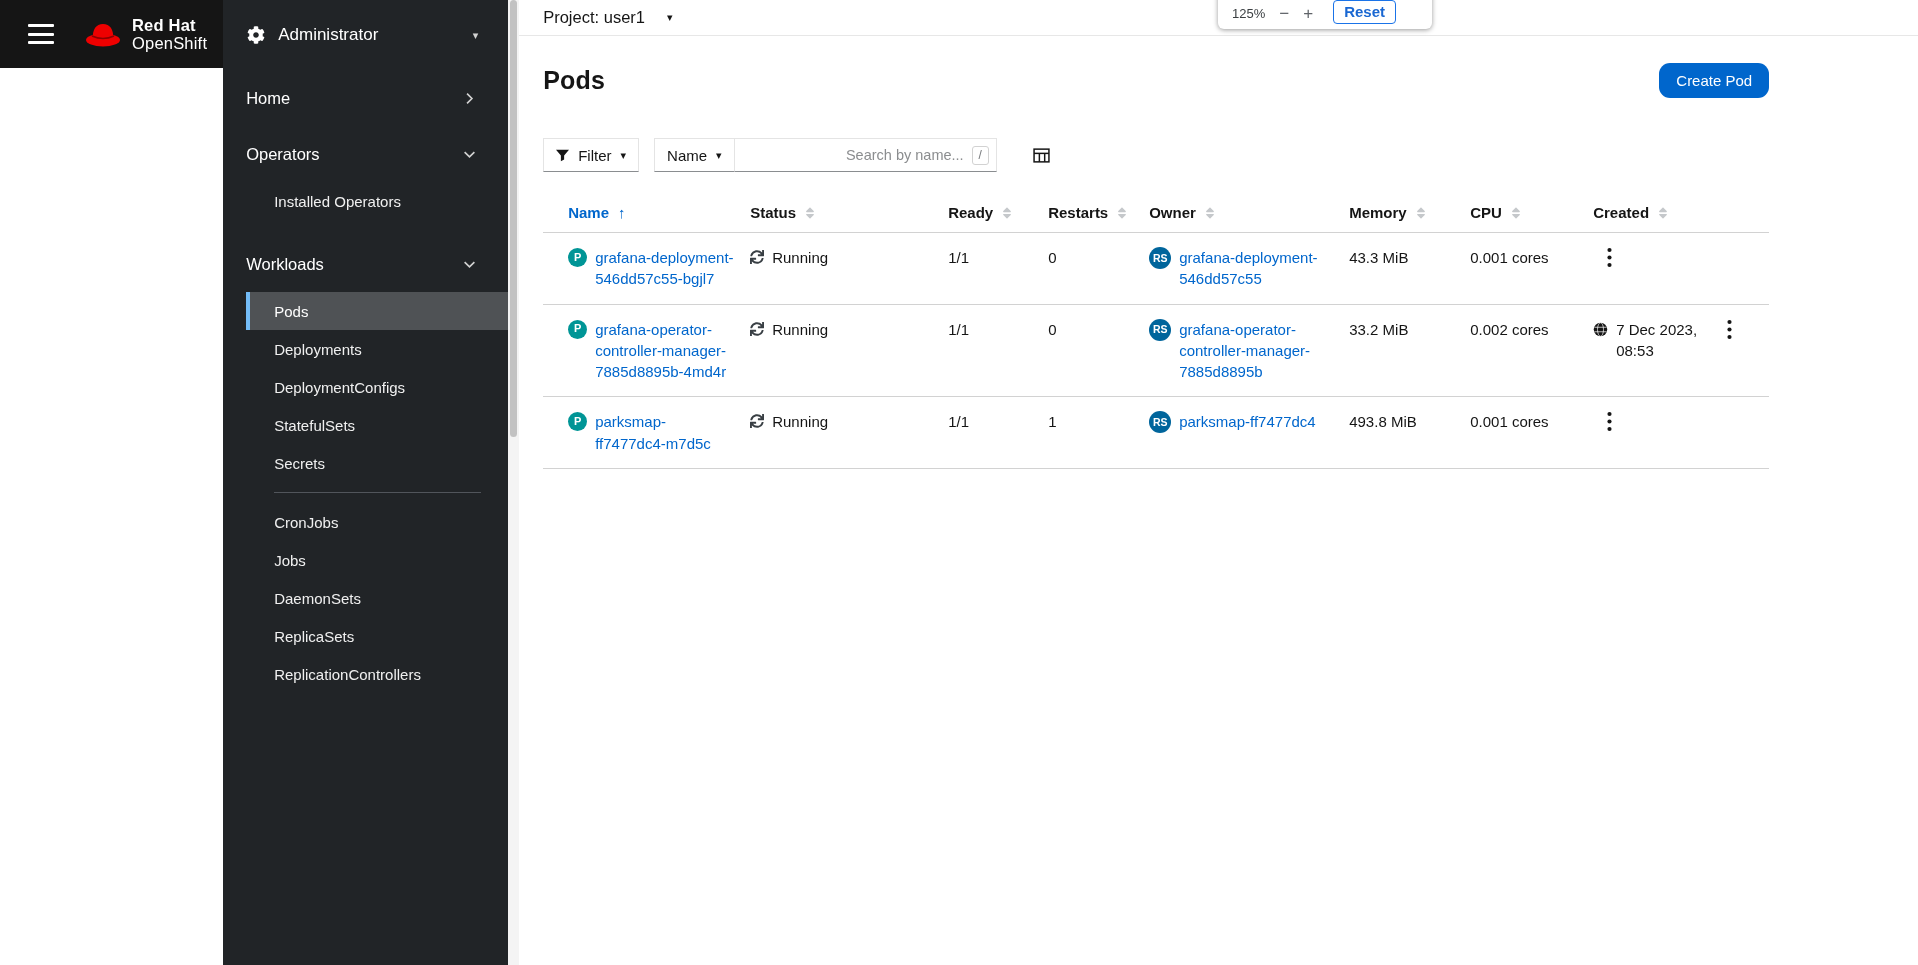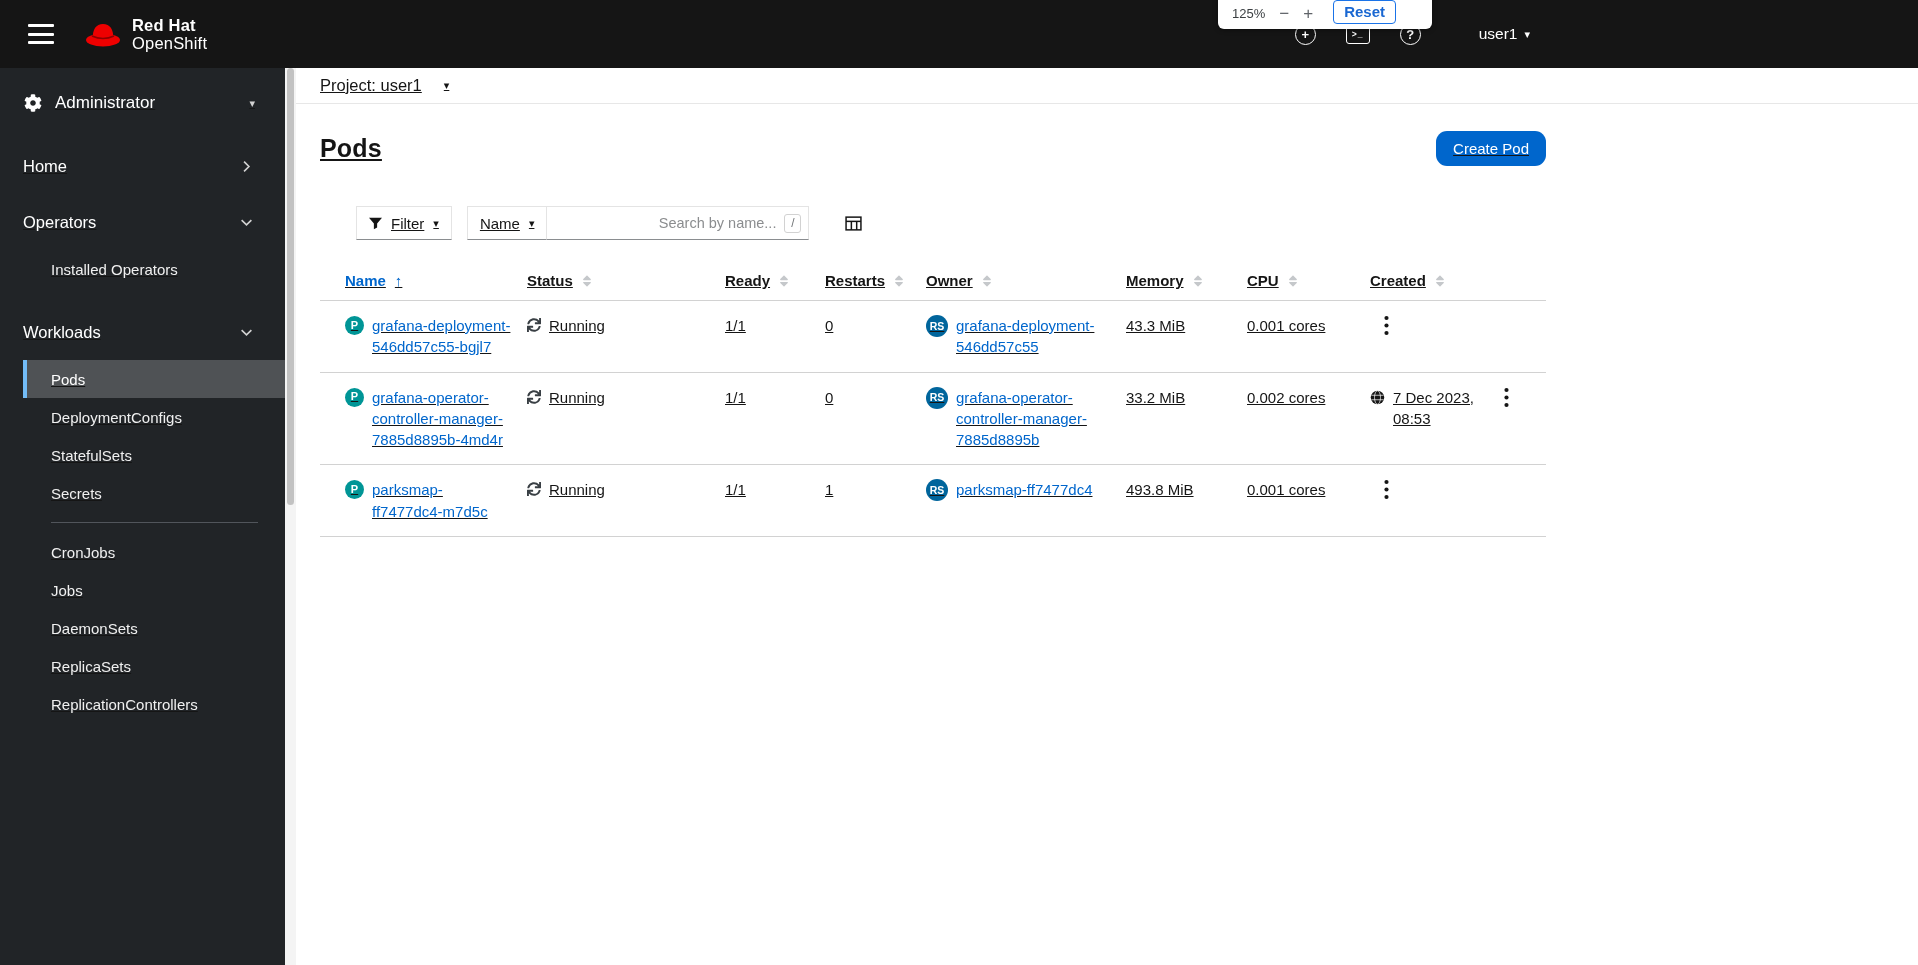--- a/index.html
+++ b/index.html
@@ -1,17 +1,17 @@
 <!DOCTYPE html>
 <html><head>
 <meta charset="utf-8">
 <style>
   * { margin:0; padding:0; box-sizing:border-box; }
   html,body { width:1918px; height:965px; background:#fff; font-family:"Liberation Sans", sans-serif; color:#151515; }
-  .app { position:relative; width:1918px; height:965px; overflow:hidden; display:flex; flex-direction:column; background:#fff;text-decoration:underline; }
+  .app { position:relative; width:1918px; height:965px; overflow:hidden; display:flex; background:#fff; }
 
   
   .masthead { position:relative; height:68px; background:#151515; display:flex; align-items:center; padding:0 16px 0 20px; flex-shrink:0; color:#fff; }
   .hamburger { width:26px; height:20px; background:none; border:none; display:flex; flex-direction:column; justify-content:space-between; cursor:pointer; margin:0 8px; }
   .hamburger span { display:block; height:3px; background:#fff; border-radius:1px; }
   .brand { display:flex; align-items:center; gap:10px; margin-left:22px; cursor:pointer; }
   .brand-text { line-height:1.12; font-size:16.5px; letter-spacing:.2px; }
   .brand-text .b1 { font-weight:700; }
   .mast-right { position:absolute; right:388px; top:0; height:68px; display:flex; align-items:center; gap:30px; }
   .mast-icon-btn { background:none; border:none; cursor:pointer; color:#fff; display:flex; align-items:center; justify-content:center; }
@@ -45,21 +45,21 @@
   .main { flex:1; min-width:0; background:#fff; display:flex; flex-direction:column; }
   .project-bar { height:36px; border-bottom:1px solid #e7e7e7; display:flex; align-items:center; gap:22px; padding-left:24px; font-size:16.5px; flex-shrink:0; cursor:pointer; }
   .project-bar .caret { color:#151515; }
   .content { width:1250px; padding-left:24px; }
 
   .page-header { display:flex; justify-content:space-between; align-items:center; padding-top:27px; }
   .page-title { font-size:25px; font-weight:600; letter-spacing:.2px; }
   .create-btn { background:#0066cc; color:#fff; border:none; border-radius:11px; font-size:15px; padding:9px 17px; cursor:pointer; font-family:inherit; }
 
   
-  .toolbar { display:flex; align-items:center; margin-top:40px;margin-left:36px; }
+  .toolbar { display:flex; align-items:center; margin-top:40px; }
   .dropdown { height:34px; background:#fff; border:1px solid #e4e4e4; border-bottom-color:#8a8d90; display:flex; align-items:center; gap:9px; padding:0 12px; font-size:15px; cursor:pointer; }
   .filter-dd { margin-right:15px; }
   .search-wrap { position:relative; }
   .search { height:34px; width:262px; border:1px solid #e4e4e4; border-bottom-color:#8a8d90; border-left:none; padding:0 32px 0 10px; font-size:14.5px; font-family:inherit; color:#a21caf; outline:none;text-align:right; }
   .search::placeholder { color:#8b8d8f; }
   .kbd { position:absolute; right:8px; top:8px; border:1px solid #d2d2d2; border-radius:3px; color:#737679; font-size:12px; height:19px; min-width:17px; text-align:center; line-height:17px; background:#fff; }
   .col-btn { background:none; border:none; cursor:pointer; margin-left:36px; display:flex; align-items:center; }
 
   
   .table { margin-top:22px; --cols:207px 198px 100px 101px 200px 121px 123px 120px 56px; }
@@ -156,20 +156,21 @@
       </div>
 
       <div class="nav-title">
         <span>Workloads</span>
         <svg width="13" height="13" viewBox="0 0 16 16" fill="none" stroke="#d2d2d2" stroke-width="2">
             <path d="M2 5l6 6 6-6"></path>
           </svg>
       </div>
       <div class="subnav">
         <div class="subnav-item active">Pods</div>
+        <div class="subnav-item">Deployments</div>
         <div class="subnav-item">DeploymentConfigs</div>
         <div class="subnav-item">StatefulSets</div>
         <div class="subnav-item">Secrets</div>
         <div class="subnav-divider"></div>
         <div class="subnav-item">CronJobs</div>
         <div class="subnav-item">Jobs</div>
         <div class="subnav-item">DaemonSets</div>
         <div class="subnav-item">ReplicaSets</div>
         <div class="subnav-item">ReplicationControllers</div>
       </div>

